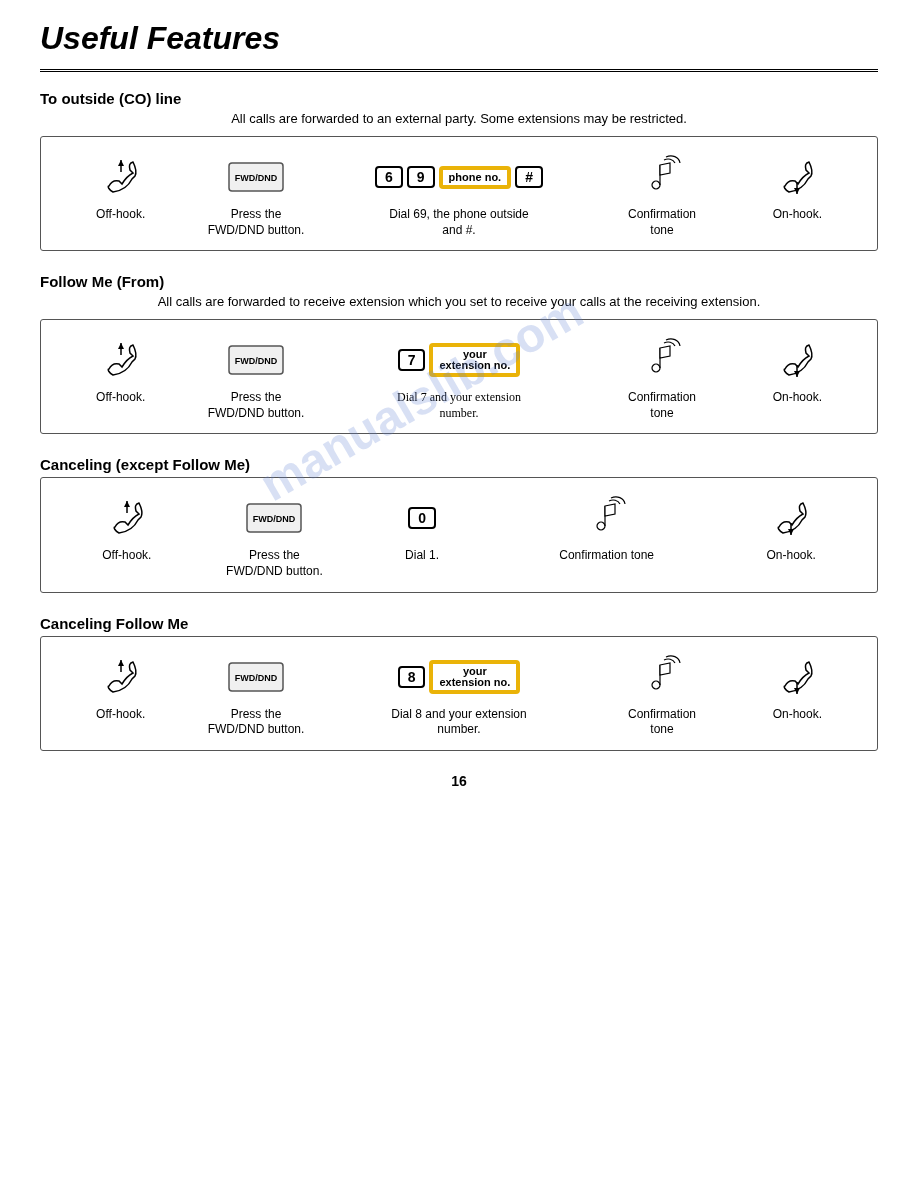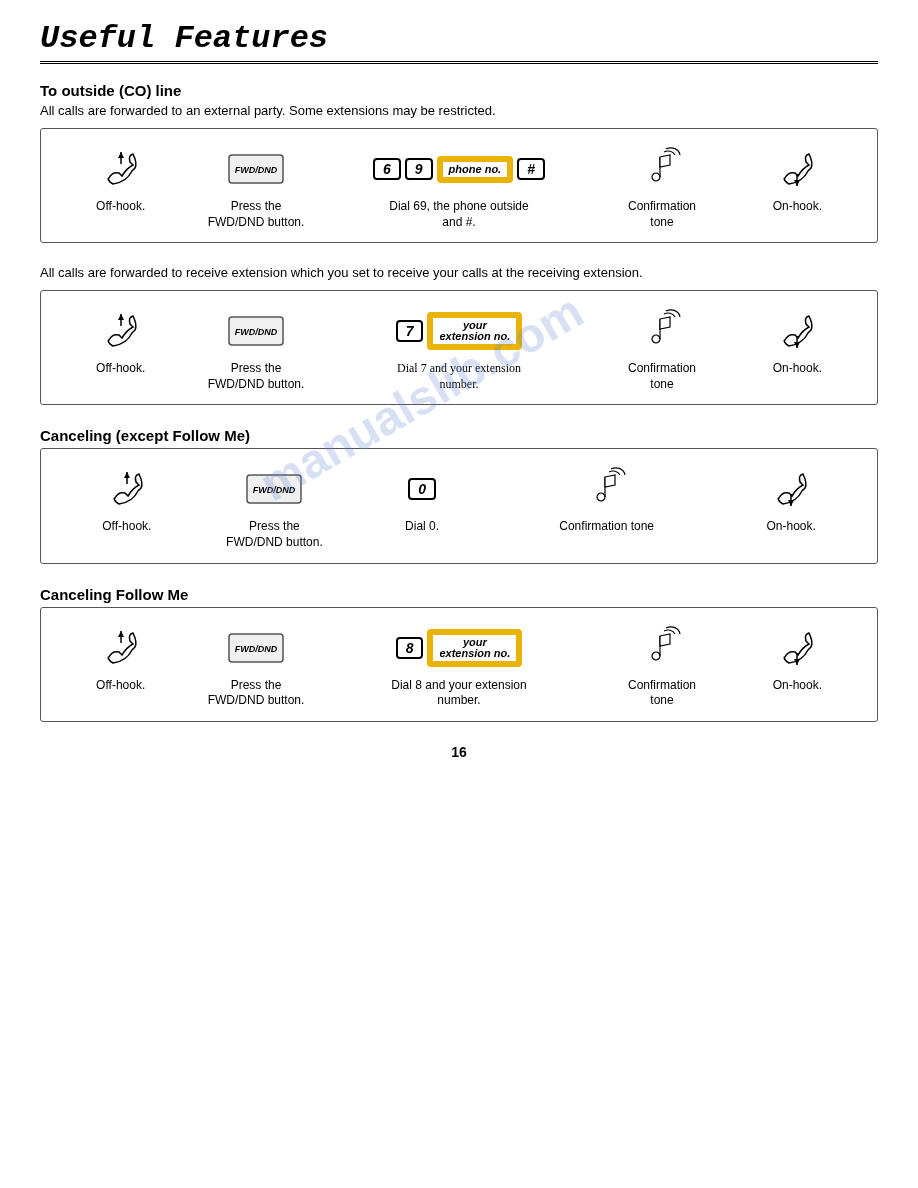--- a/index.html
+++ b/index.html
@@ -6,42 +6,43 @@
     body {
       font-family: Arial, sans-serif;
       background: #fff;
       color: #000;
       width: 918px;
       min-height: 1188px;
       padding: 20px 40px 40px 40px;
       font-size: 13px;
     }
     .page-title {
-      font-family: Liberation Mono, monospace;
+      font-family: Liberation Sans, sans-serif;
       font-style: italic;
       font-weight: bold;
       font-size: 32px;
-      margin-bottom: 4px;
+      margin-bottom: 12px;
     }
     .title-divider {
       border: none;
       border-top: 3px double #000;
       margin-bottom: 18px;
     }
     .section {
       margin-bottom: 22px;
     }
     .section-title {
       font-size: 15px;
       font-weight: bold;
       margin-bottom: 4px;
     }
     .section-desc {
       font-size: 13px;
       margin-bottom: 10px;
+      text-align: center;
     }
     .diagram-box {
       border: 1px solid #555;
       border-radius: 3px;
       padding: 16px 12px 12px 12px;
       background: #fff;
     }
     .steps-row {
       display: flex;
       align-items: flex-start;
@@ -56,38 +57,37 @@
       flex: 1;
     }
     .step-icon {
       font-size: 28px;
       margin-bottom: 6px;
       line-height: 1;
       height: 48px;
       display: flex;
       align-items: center;
       justify-content: center;
-      font-style: italic;
     }
     .step-label {
       font-size: 12px;
       line-height: 1.3;
     }
     
     .key-box {
       border: 2px solid #000;
       border-radius: 4px;
       padding: 2px 8px;
       font-size: 14px;
       font-weight: bold;
       display: inline-block;
       margin: 0 1px;
     }
     .key-label {
-      border: 6px solid #eab308;
+      border: 4px solid #eab308;
       border-radius: 4px;
       padding: 2px 6px;
       font-size: 11px;
       font-weight: bold;
       display: inline-block;
       margin: 0 1px;
     }
     .dial-group {
       display: flex;
       align-items: center;
@@ -207,20 +207,21 @@
               <line x1="20" y1="24" x2="20" y2="36" stroke="#000" stroke-width="1.5"></line>
             </svg>
           </div>
           <div class="step-label">On-hook.</div>
         </div>
       </div>
     </div>
   </div>
 
   <div class="section">
+    <div class="section-title">Follow Me (From)</div>
     <div class="section-desc">All calls are forwarded to receive extension which you set to receive your calls at the receiving extension.</div>
     <div class="diagram-box">
       <div class="steps-row">
 
         <div class="step">
           <div class="step-icon">
             <svg class="phone-icon" viewBox="0 0 40 38" fill="none" xmlns="http://www.w3.org/2000/svg">
               <path d="M8 28 C10 24, 14 22, 18 23 L21 26 C24 21, 28 17, 32 15 L29 12 C28 8, 28 5, 32 4 C34 8, 36 14, 34 18 L31 21 C27 29, 20 33, 12 34 C8 32, 6 28, 8 28Z" stroke="#000" stroke-width="1.5" fill="#fff"></path>
               <polygon points="20,2 17,8 23,8" fill="#000"></polygon>
               <line x1="20" y1="2" x2="20" y2="14" stroke="#000" stroke-width="1.5"></line>
@@ -304,21 +305,21 @@
               </svg>
             </div>
           </div>
           <div class="step-label">Press the<br>FWD/DND button.</div>
         </div>
 
         <div class="step">
           <div class="step-icon">
             <span class="key-box">0</span>
           </div>
-          <div class="step-label">Dial 0.</div>
+          <div class="step-label">Dial 1.</div>
         </div>
 
         <div class="step" style="flex:1.5;">
           <div class="step-icon confirm-icon">
             <svg width="40" height="44" viewBox="0 0 40 44" fill="none" xmlns="http://www.w3.org/2000/svg">
               <path d="M14 34 C12 34, 10 32, 10 30 C10 28, 12 26, 14 26 C16 26, 18 28, 18 30 C18 32, 16 34, 14 34Z" stroke="#000" stroke-width="1.2" fill="#fff"></path>
               <line x1="18" y1="30" x2="18" y2="10" stroke="#000" stroke-width="1.2"></line>
               <path d="M18 10 L28 8 L28 18 L18 20Z" stroke="#000" stroke-width="1.2" fill="#fff"></path>
               <path d="M22 5 C26 3, 31 4, 33 8" stroke="#000" stroke-width="1.2" fill="none"></path>
               <path d="M24 2 C30 -1, 37 2, 38 8" stroke="#000" stroke-width="1.2" fill="none"></path>

